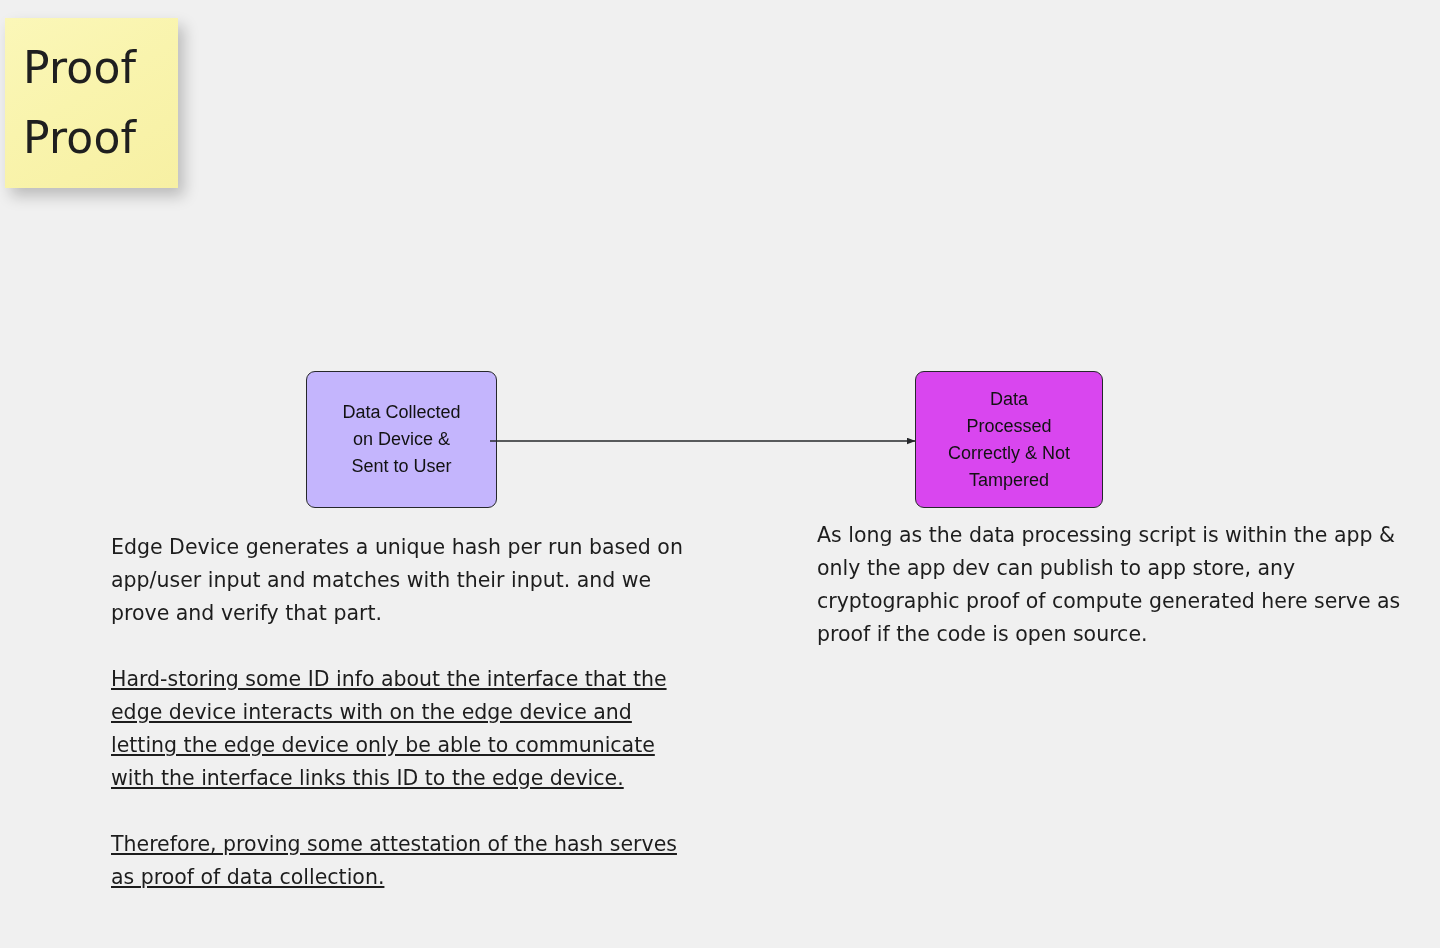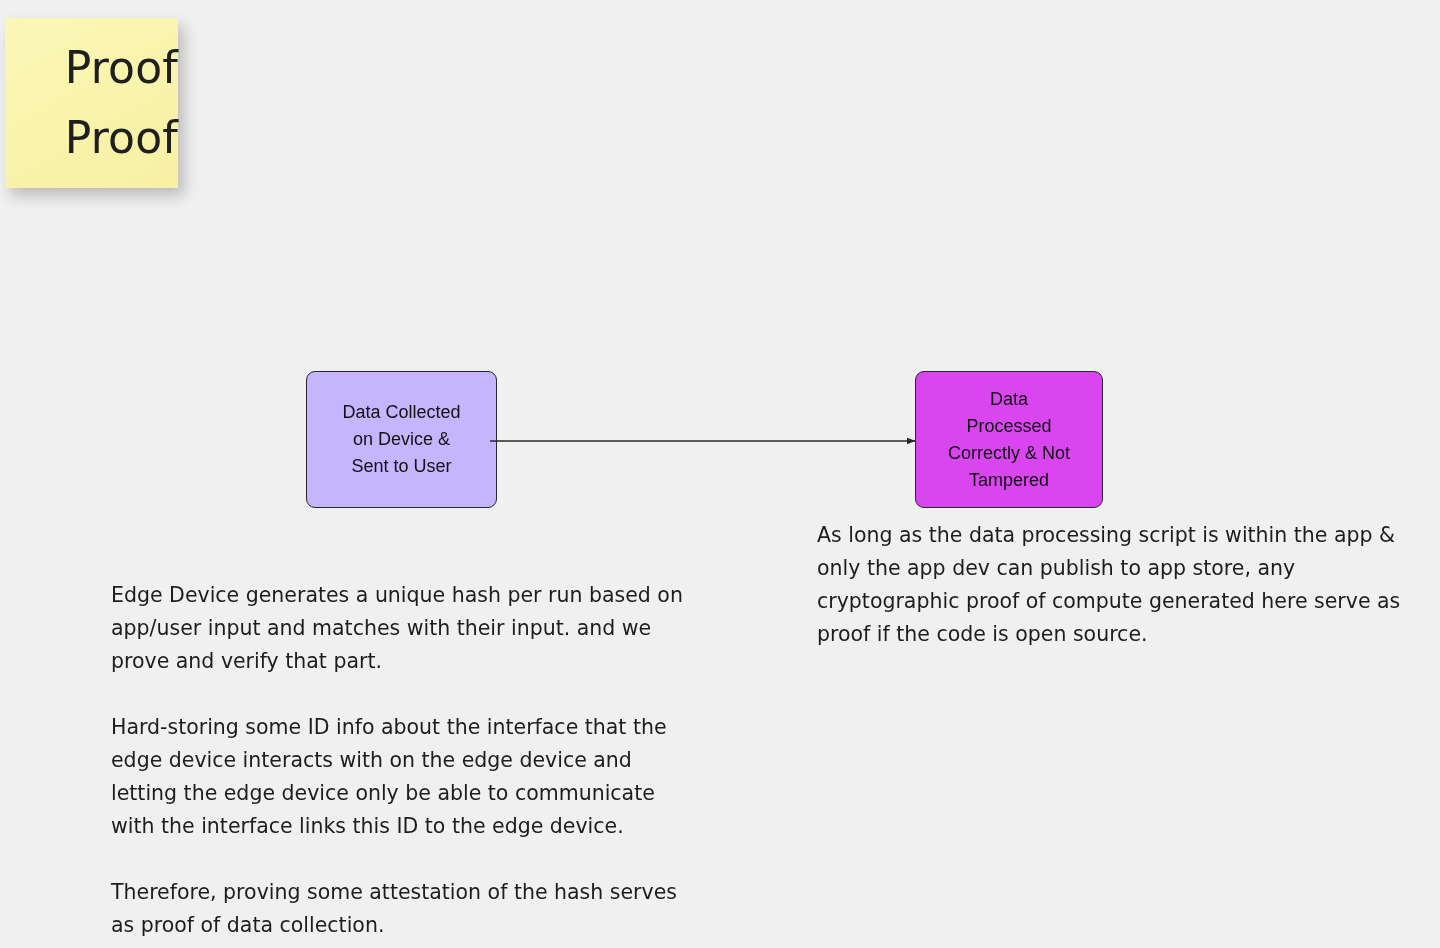--- a/index.html
+++ b/index.html
@@ -26,21 +26,21 @@
     position: absolute;
     left: 5px;
     top: 18px;
     width: 173px;
     height: 170px;
     background: linear-gradient(150deg, #fbf7b8 0%, #f9f4ad 45%, #f7f0a3 100%);
     box-shadow: 6px 8px 14px rgba(0,0,0,0.22);
     display: flex;
     flex-direction: column;
     justify-content: center;
-    align-items: flex-end;
+    align-items: flex-start;
     padding-left: 18px;
     box-sizing: border-box;
   }
   .sticky-note-line {
     font-family: "DejaVu Sans", sans-serif;
     font-size: 44px;
     line-height: 70px;
     color: #1f1f1f;
     font-weight: 400;
     letter-spacing: 0.2px;
@@ -97,26 +97,26 @@
     font-family: "DejaVu Sans", sans-serif;
     font-size: 20.5px;
     line-height: 33px;
     color: #1d1d1d;
   }
   .prose p {
     margin: 0;
   }
   .prose p + p {
     margin-top: 33px;
+    text-decoration: underline;
   }
   .prose-left {
     left: 111px;
     top: 531px;
     width: 580px;
-    margin-top: 48px;
   }
   .prose-right {
     left: 817px;
     top: 519px;
     width: 600px;
   }
 </style>
 </head>
 <body>
 

